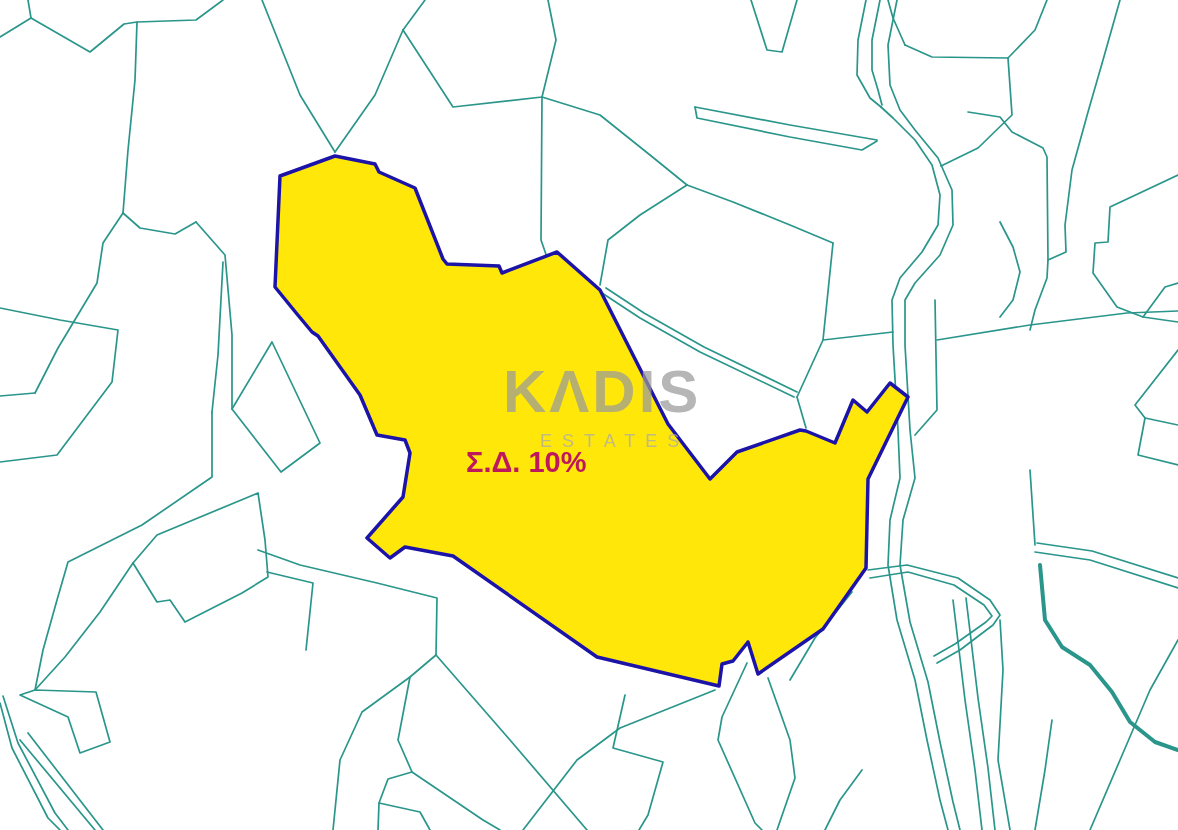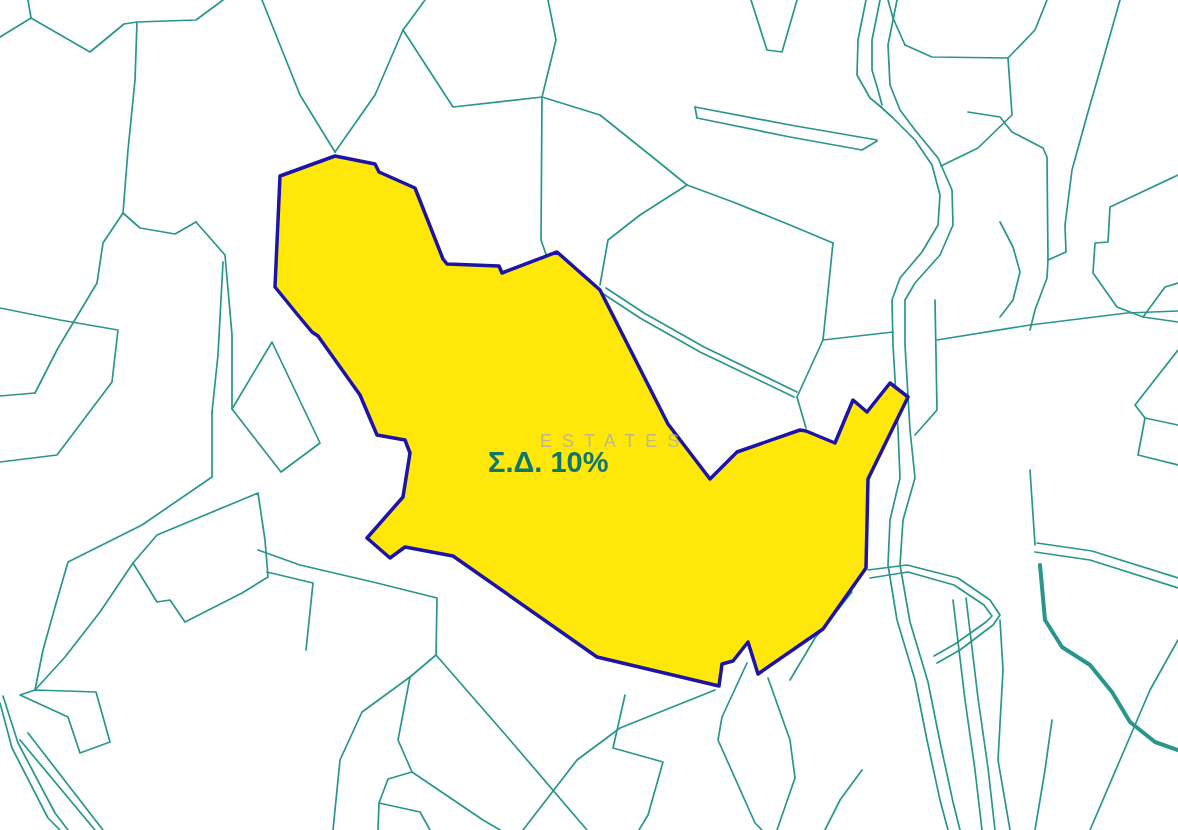--- a/index.html
+++ b/index.html
@@ -91,17 +91,18 @@
         <path d="M28,733 L103,830" stroke-width="1.7"></path>
         <path d="M866,0 L858,40 L857,75 L870,98 L881,107" stroke-width="1.7"></path>
         <path d="M880,0 L872,40 L872,70 L878,90 L882,105" stroke-width="1.7"></path>
         <path d="M881,107 L893,118 L915,140 L932,165 L940,195 L938,225 L922,252 L900,278 L892,300 L893,345 L898,430 L900,478 L890,520 L888,565 L897,620 L915,680 L927,740 L940,800 L948,830" stroke-width="1.7"></path>
         <path d="M897,0 L888,45 L890,85 L900,110 L915,130 L938,158 L952,190 L953,225 L940,255 L915,283 L905,300 L905,345 L910,430 L915,478 L903,520 L900,565 L910,622 L928,682 L940,742 L953,802 L960,830" stroke-width="1.7"></path>
         <path d="M1040,565 L1045,620 L1062,647 L1090,665 L1112,692 L1130,722 L1155,742 L1178,750" stroke-width="4"></path>
       </g>
     <polygon stroke-linejoin="round" points="280,176 335,156 375,164 379,172 415,188 443,259 447,264 499,266 502,273 557,252 600,290 668,424 710,479 737,452 800,430 806,431 835,443 853,400 867,412 890,383 908,397 868,479 866,568 823,629 758,674 748,642 733,661 722,664 719,686 597,657 453,556 405,547 390,558 367,538 403,497 410,453 405,440 377,435 360,395 318,336 312,332 297,314 275,287" fill="#ffe70a" stroke="#1c13a8" stroke-width="3.5"></polygon>
   </svg>
 
+  <div class="wm1" style="color: rgb(154, 154, 154);">KΛDIS</div>
   <div class="wm2" style="color: rgb(171, 171, 171);">ESTATES</div>
 
-  <div class="lbl lbl-density" style="color: #0f766e; margin-left: 22px;">Σ.Δ. 10%</div>
+  <div class="lbl lbl-density" style="color: #be185d;">Σ.Δ. 10%</div>
 
 </div>
 
 </body></html>

